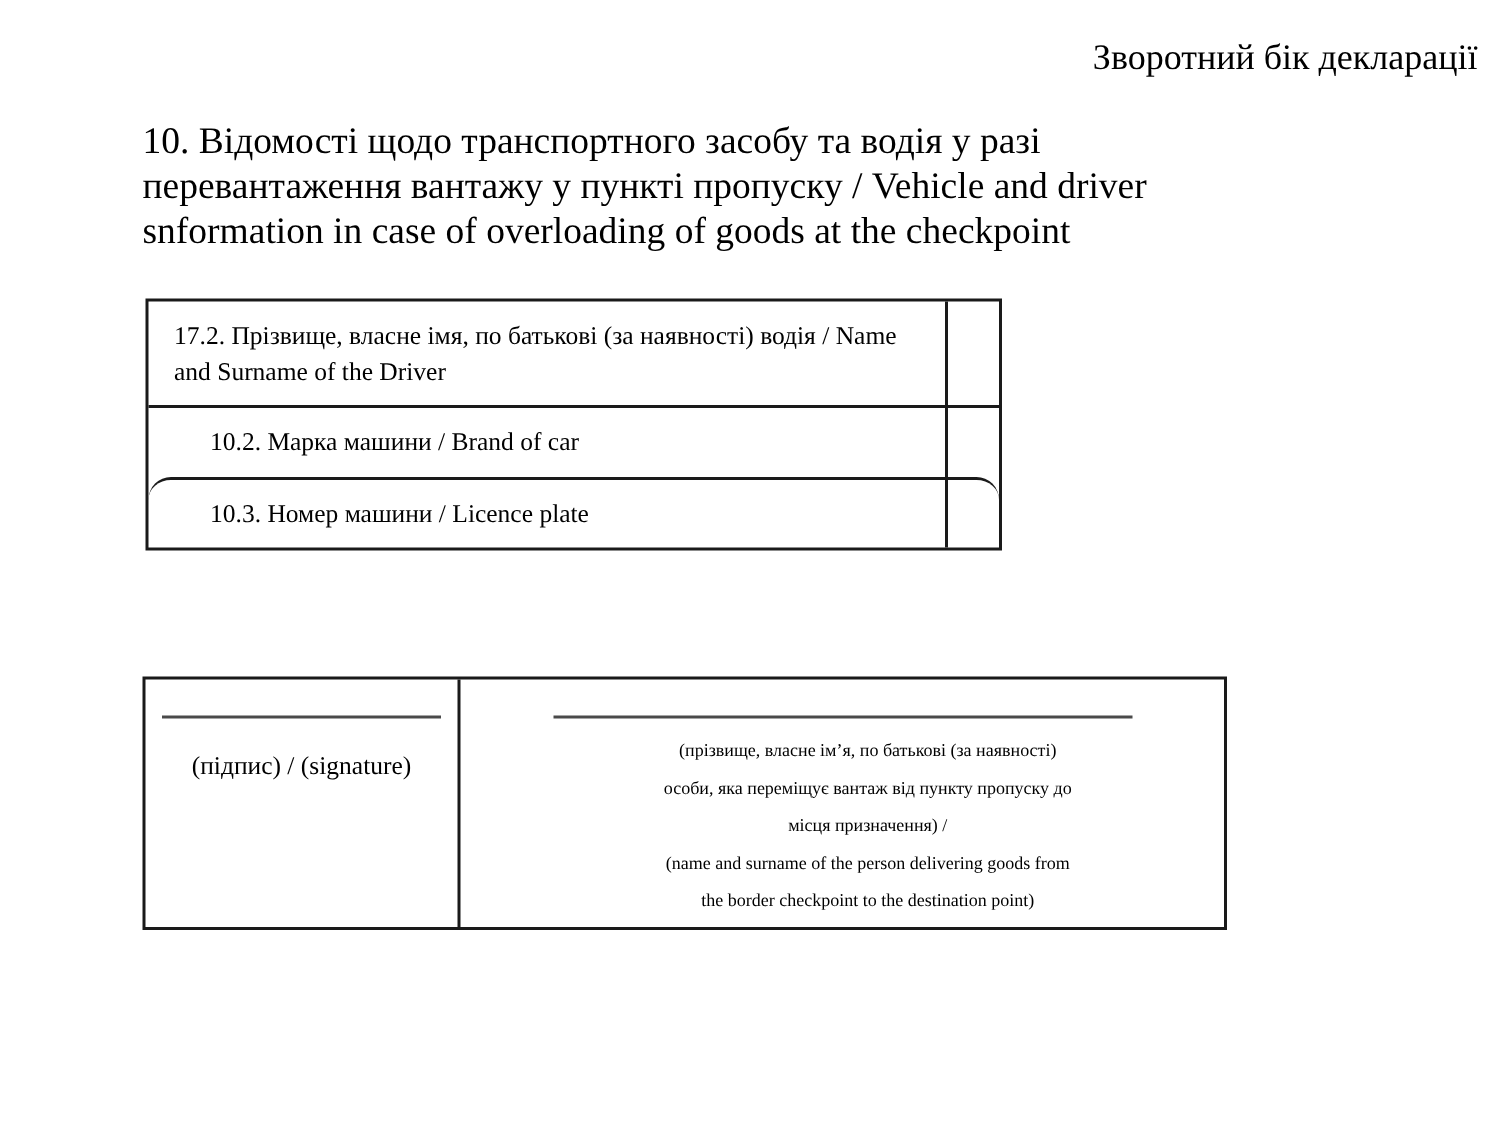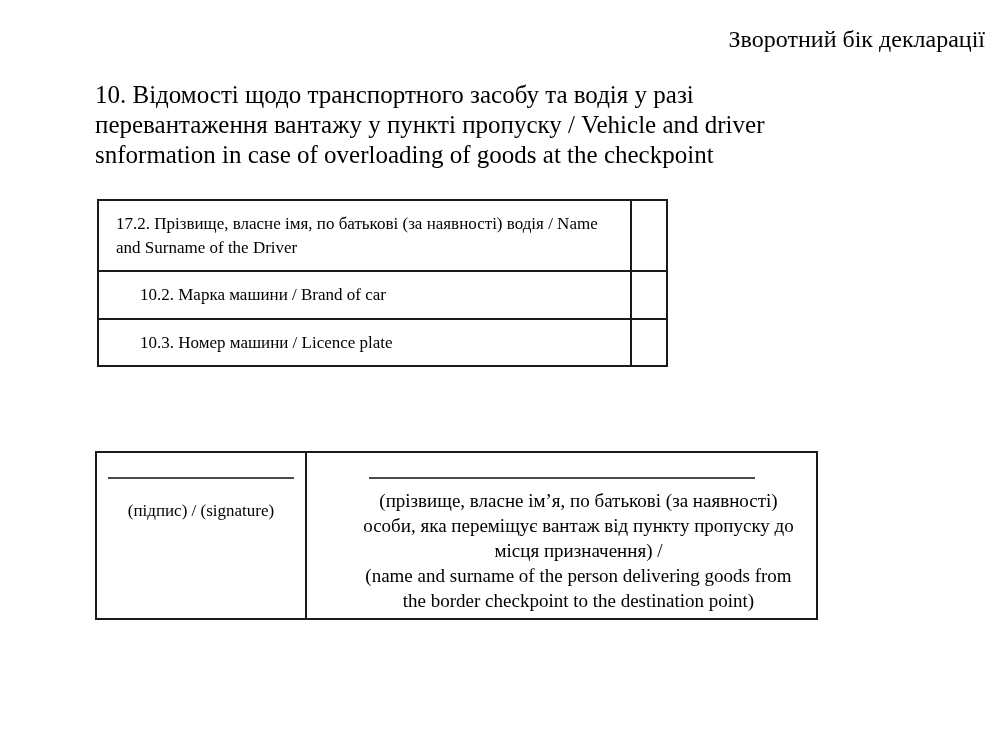--- a/index.html
+++ b/index.html
@@ -62,21 +62,21 @@
     line-height: 24px;
     box-sizing: border-box;
   }
   .vrow .vvalue {
     width: 36px;
     border-left: 2px solid #1a1a1a;
     box-sizing: border-box;
   }
   .vrow.r1 { min-height: 69px; }
   .vrow.r2 { min-height: 46px; }
-  .vrow.r3 { min-height: 45px; }
+  .vrow.r3 { min-height: 45px; border-radius: 15px; }
 
   
   .stable {
     position: absolute;
     left: 95px;
     top: 451px;
     width: 723px;
     height: 169px;
     border: 2px solid #1a1a1a;
     box-sizing: border-box;
@@ -104,21 +104,21 @@
     width: 386px;
     margin: 24px auto 0 auto;
   }
   .sig-caption {
     margin-top: 22px;
     font-size: 17px;
     white-space: nowrap;
   }
   .person-caption {
     margin-top: 9px;
-    font-size: 19px;
+    font-size: 12px;
     line-height: 25px;
     padding-left: 34px;
   }
 </style>
 </head>
 <body>
 
 <div class="page">
 
   <div class="corner-label">Зворотний бік декларації</div>

